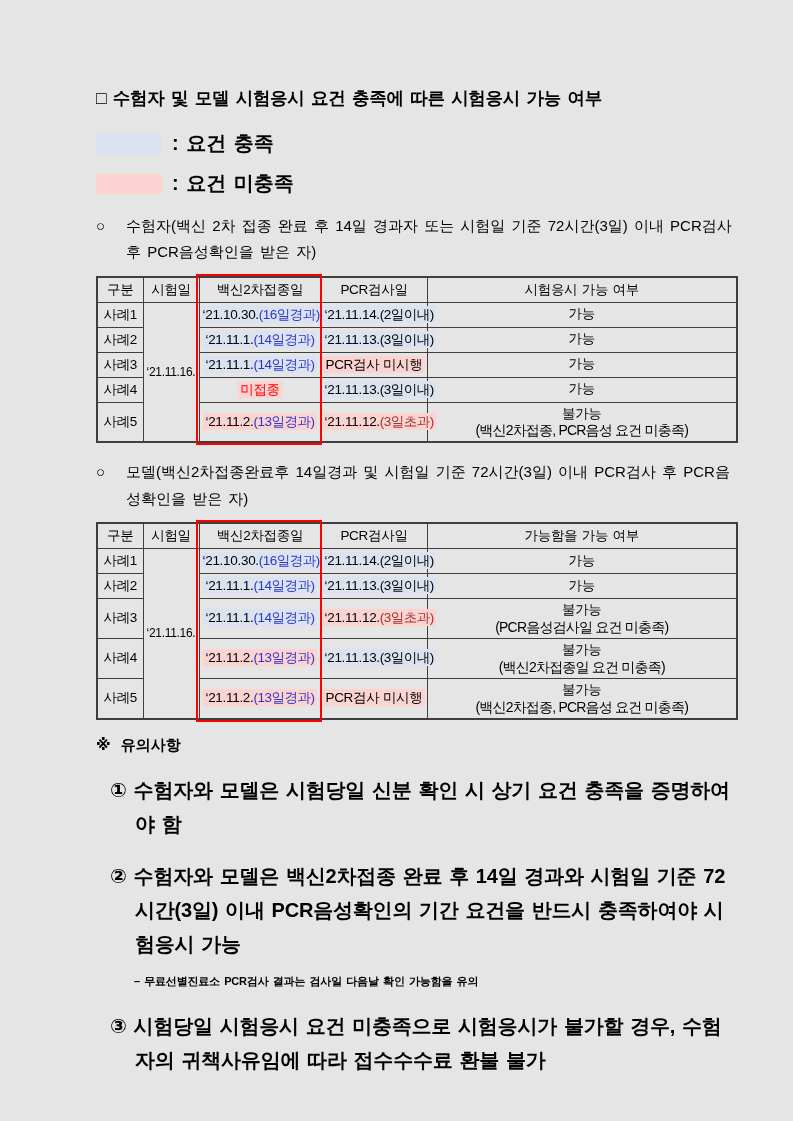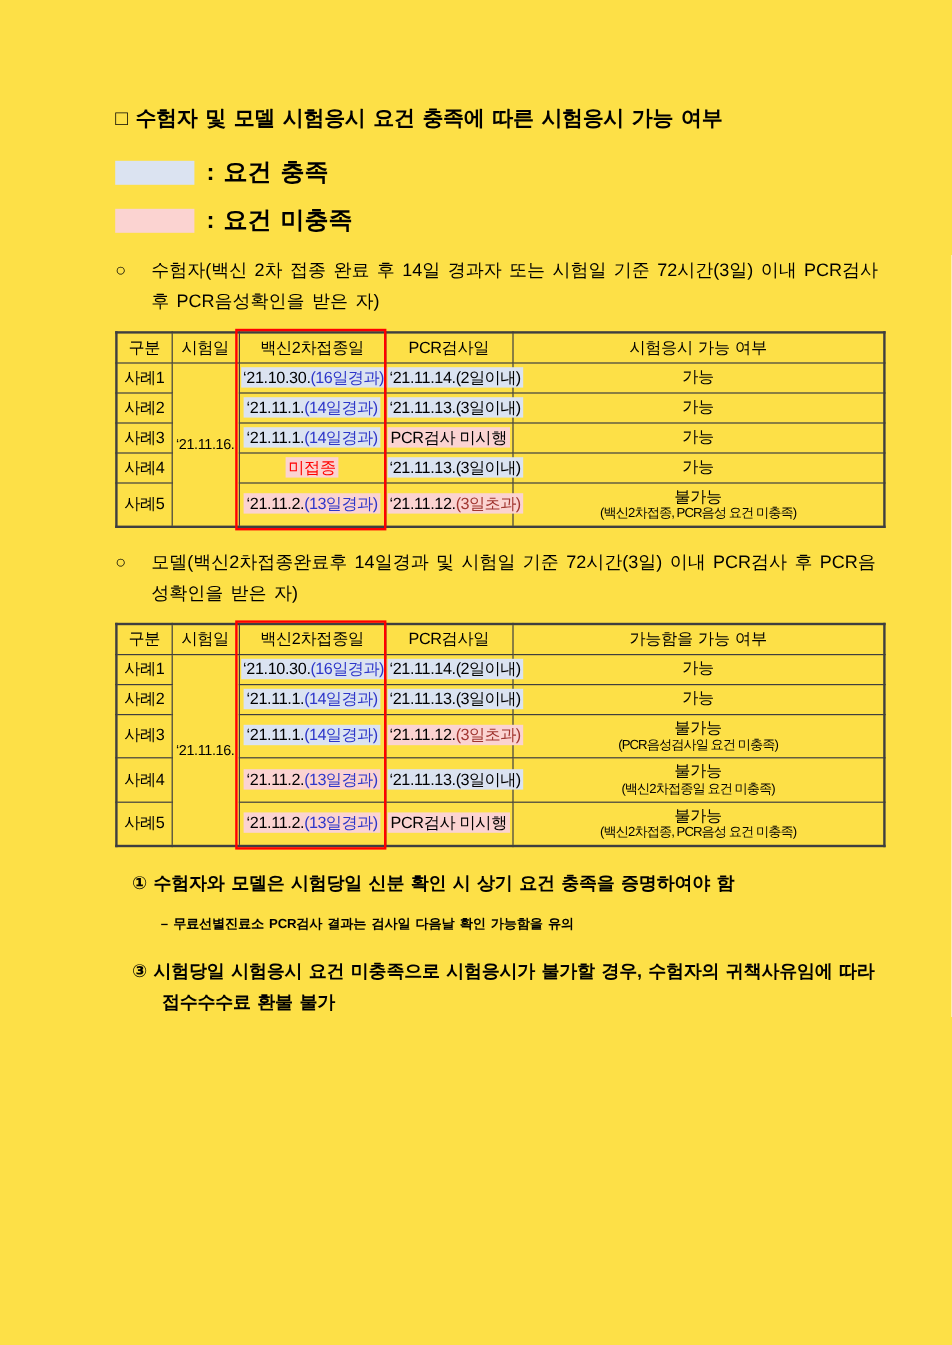--- a/index.html
+++ b/index.html
@@ -2,21 +2,21 @@
 <html style="--met: #dbe3f1; --unmet: #fbd3d1; --blue: #2d36c9; --red: #ff0000; --darkred: #a03530; --redbox: #ff0000;"><head>
 <meta charset="utf-8">
 <style>
   :root{
     --met:#dbe3f1; --unmet:#fbd3d1; --blue:#2d36c9; --red:#ff0000;
     --darkred:#a03530; --redbox:#ff0000; --border:#3f3f3f;
   }
   *{box-sizing:border-box}
   html,body{margin:0;padding:0;background:#fff}
   body{font-family:"Liberation Sans","DejaVu Sans",sans-serif;color:#000;}
-  .page{position:relative;width:793px;height:1121px;background:#fde047;
+  .page{position:relative;width:793px;height:1121px;background:#e5e5e5;
         padding:86px 54px 40px 96px;overflow:hidden}
 
   .doc-title{font-size:17.5px;font-weight:700;letter-spacing:-0.3px;
              margin:0 0 20px 0;word-spacing:2px}
 
   .legend-row{display:flex;align-items:center;margin:0 0 13px 0}
   .legend-swatch{width:66px;height:20px;margin-right:10px}
   .legend-swatch.met{background:var(--met)}
   .legend-swatch.unmet{background:var(--unmet)}
   .legend-label{font-size:20px;font-weight:700;word-spacing:2px}
@@ -36,32 +36,32 @@
   th{font-weight:400;word-spacing:1px}
   td.exam-date{font-size:12px}
   .hl{padding:1px 2px;white-space:nowrap}
   .hl.met{background:var(--met)}
   .hl.unmet{background:var(--unmet)}
   .note{letter-spacing:-0.5px}
   .n-blue{color:var(--blue)}
   .n-darkred{color:var(--darkred)}
   .t-red{color:var(--red)}
   .result-main{line-height:1.25}
-  .result-sub{font-size:11px;line-height:1.15;letter-spacing:-0.8px;white-space:nowrap}
+  .result-sub{font-size:14px;line-height:1.15;letter-spacing:-0.8px;white-space:nowrap}
 
   .red-box{position:absolute;top:-2px;left:100px;width:126px;
            height:calc(100% + 4px);border:2px solid var(--redbox);
            pointer-events:none;z-index:2}
 
   .red-note{color:var(--red);font-weight:700;font-size:15.2px;line-height:1.65;
             margin:12px 0 14px 14px;word-spacing:2px;letter-spacing:-0.2px}
   .red-note .line2{padding-left:26px}
 
   .notes-title{font-size:15px;font-weight:700;margin:16px 0 10px 0;word-spacing:6px}
-  .note-item{font-size:15px;font-weight:700;line-height:1.7;word-spacing:1.5px;
+  .note-item{font-size:20px;font-weight:700;line-height:1.7;word-spacing:1.5px;
              margin:18px 0 11px 14px;padding-left:25px;text-indent:-25px;
              letter-spacing:-0.2px;width:630px}
   .note-sub{font-size:11px;font-weight:700;line-height:1.7;word-spacing:1.5px;
             margin:2px 0 11px 38px;letter-spacing:-0.2px}
 </style>
 </head>
 <body>
 
 <div class="page">
 
@@ -214,21 +214,23 @@
               <div class="result-main">불가능</div>
               <div class="result-sub">(백신2차접종, PCR음성 요건 미충족)</div>
             </td>
           </tr>
         </tbody>
     </table>
     <div class="red-box"></div>
   </div>
 
 
+  <div class="notes-title">※ 유의사항</div>
 
   <div class="note-item"><span>①</span> <span>수험자와 모델은 시험당일 신분 확인 시 상기 요건 충족을 증명하여야 함</span></div>
 
+  <div class="note-item"><span>②</span> <span>수험자와 모델은 백신2차접종 완료 후 14일 경과와 시험일 기준 72시간(3일) 이내 PCR음성확인의 기간 요건을 반드시 충족하여야 시험응시 가능</span></div>
   <div class="note-sub">– 무료선별진료소 PCR검사 결과는 검사일 다음날 확인 가능함을 유의</div>
 
   <div class="note-item"><span>③</span> <span>시험당일 시험응시 요건 미충족으로 시험응시가 불가할 경우, 수험자의 귀책사유임에 따라 접수수수료 환불 불가</span></div>
 
 
 </div>
 
 </body></html>

